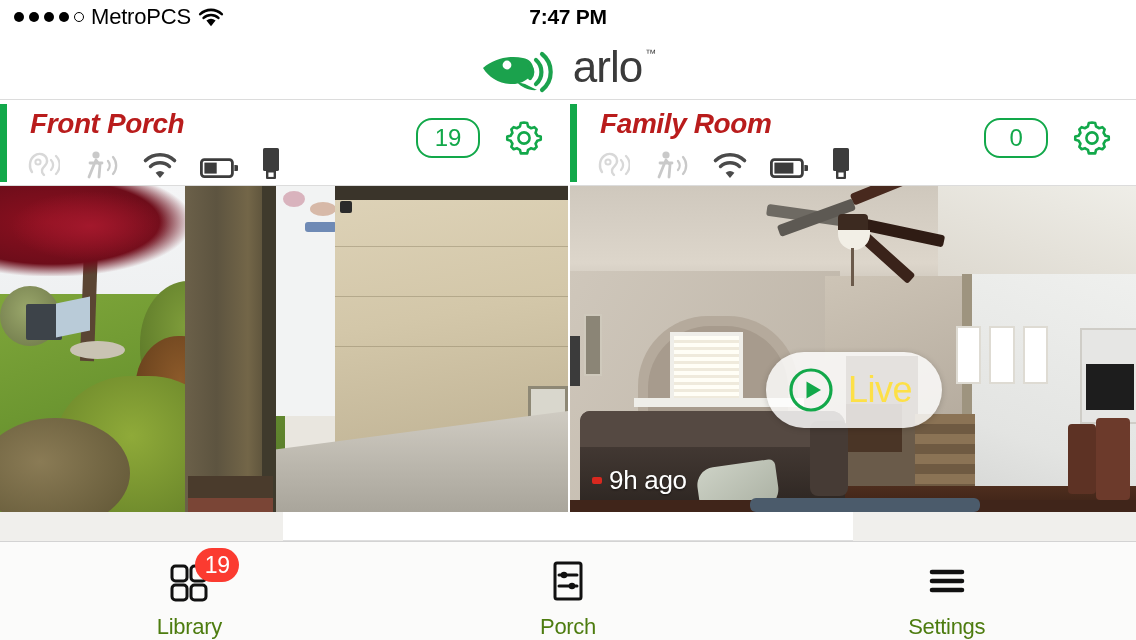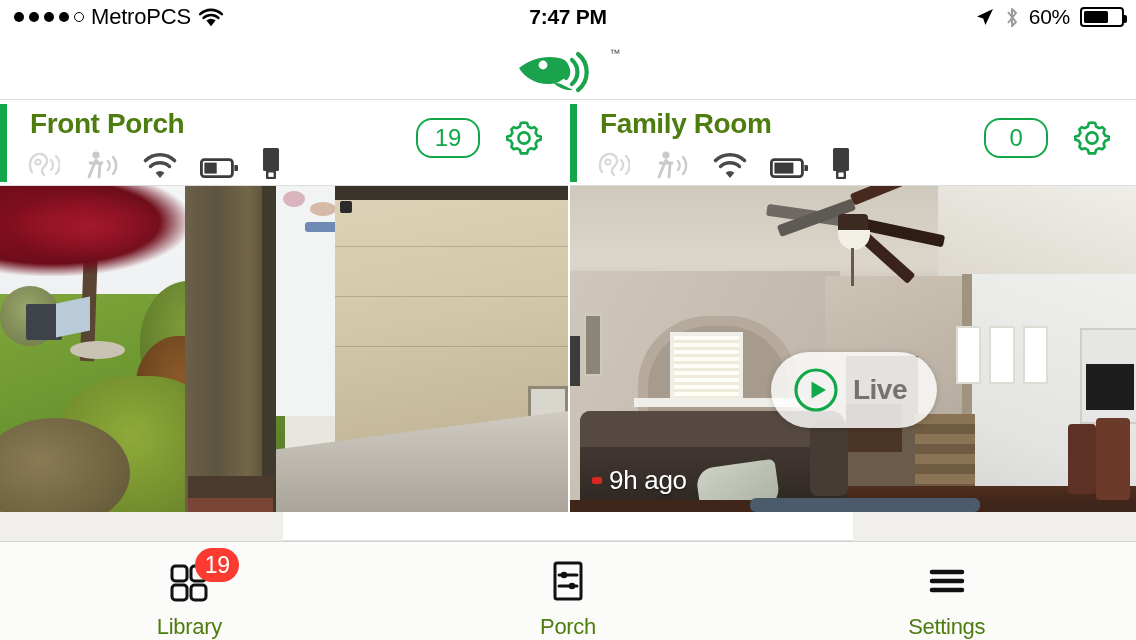--- a/index.html
+++ b/index.html
@@ -46,21 +46,21 @@
   .cams { position:absolute; top:100px; left:0; width:1136px; height:412px; display:flex; }
   .cam { position:relative; width:568px; height:412px; }
   .cam + .cam { border-left:2px solid #fff; }
   .cam-header {
     position:relative; height:86px; background:#fff;
     border-bottom:1px solid #dcdcdc;
   }
   .accent { position:absolute; left:0; top:4px; width:7px; height:78px; background:#12a84a; }
   .cam-title {
     position:absolute; left:30px; top:8px; font-size:28px; font-weight:700;
-    color:#4d7c0f; letter-spacing:-0.4px;
+    color:#b91c1c; letter-spacing:-0.4px;font-style:italic;
   }
   .cam-icons { position:absolute; left:26px; top:48px; display:flex; align-items:flex-end; gap:22px; }
   .cam-actions { position:absolute; right:22px; top:16px; display:flex; align-items:center; gap:22px; }
   .badge-count {
     width:64px; height:40px; border:2.5px solid #12a84a; border-radius:16px;
     display:flex; align-items:center; justify-content:center;
     font-size:24px; color:#12a84a; letter-spacing:-0.2px;
   }
   .gear-btn { width:44px; height:44px; display:flex; align-items:center; justify-content:center; }
 
@@ -179,21 +179,21 @@
 
   
   .live-btn {
     position:absolute; left:50%; top:166px; transform:translateX(-50%);
     height:76px; min-width:160px; padding:0 30px 0 22px;
     background:rgba(255,255,255,0.82);
     border-radius:38px;
     display:flex; align-items:center; gap:14px;
     box-shadow:0 1px 6px rgba(0,0,0,0.18);
   }
-  .live-label { font-size:28px; font-weight:700; color:#737373; letter-spacing:-0.5px; }
+  .live-label { font-size:36px; font-weight:400; color:#fde047; letter-spacing:-0.5px; }
   .timestamp {
     position:absolute; left:22px; bottom:16px;
     display:flex; align-items:center; gap:7px;
   }
   .ts-dot { width:10px; height:7px; background:#d8281f; border-radius:2px; }
   .ts-text { font-size:26px; color:#fff; text-shadow:0 1px 2px rgba(0,0,0,0.55); letter-spacing:-0.3px; }
 
   
   .gap { position:absolute; top:512px; left:0; width:1136px; height:29px; background:#f0efec; }
   .gap-white { position:absolute; top:512px; left:283px; width:570px; height:29px; background:#ffffff; border-bottom:1px solid #dedede; }
@@ -239,50 +239,35 @@
         <svg class="ic" width="26" height="19" viewBox="0 0 26 19">
           <path d="M13 18.2 L8.4 12.6 A7.3 7.3 0 0 1 17.6 12.6 Z" fill="#000"></path>
           <path d="M2.2 6.1 A16 16 0 0 1 23.8 6.1" stroke="#000" stroke-width="2.6" fill="none" stroke-linecap="round"></path>
           <path d="M5.6 9.9 A11 11 0 0 1 20.4 9.9" stroke="#000" stroke-width="2.6" fill="none" stroke-linecap="round"></path>
         </svg>
       </span>
     </div>
 
     <div class="sb-center">7:47 PM</div>
 
-    <div class="sb-right">
-      <span>
-        <svg class="ic" width="21" height="21" viewBox="0 0 21 21">
-          <path d="M19 2 L3 9.4 L9.2 11.6 L11.4 18 Z" fill="#000"></path>
-        </svg>
-      </span>
-      <span>
-        <svg class="ic" width="14" height="23" viewBox="0 0 14 23">
-          <path d="M3 6 L11 16 L7 20 L7 3 L11 7 L3 17" stroke="#9a9a9a" stroke-width="2" fill="none" stroke-linejoin="round"></path>
-        </svg>
-      </span>
-      <span class="pct">60%</span>
-      <span class="battery-sb">
-          <i style="width:24px"></i>
-        </span>
-    </div>
   </div>
 
   <div class="logobar">
     <div class="logo-wrap">
       <span>
         <svg class="ic" width="90" height="52" viewBox="0 0 90 52">
           <path d="M2 27 C14 17 30 14 42 17 C48 18 52 22 52 27 C52 35 44 42 34 43 C20 44 8 37 2 27 Z" fill="#1ba24d"></path>
           <path d="M36 41 C40 46 48 50 56 49 L44 43 Z" fill="#1ba24d"></path>
           <circle cx="26" cy="24" r="4.4" fill="#fff"></circle>
           <path d="M49 25 a9 9 0 0 1 0 12" stroke="#1ba24d" stroke-width="4.2" fill="none" stroke-linecap="round"></path>
           <path d="M55 19 a16 16 0 0 1 0 24" stroke="#1ba24d" stroke-width="4.2" fill="none" stroke-linecap="round"></path>
           <path d="M61 13 a23 23 0 0 1 0 36" stroke="#1ba24d" stroke-width="4.2" fill="none" stroke-linecap="round"></path>
         </svg>
       </span>
+      <span class="logo-text">arlo</span>
       <span class="logo-tm">™</span>
     </div>
   </div>
 
   <div class="cams">
 
     <div class="cam">
       <div class="cam-header">
         <div class="accent"></div>
         <div class="cam-title">Front Porch</div>

